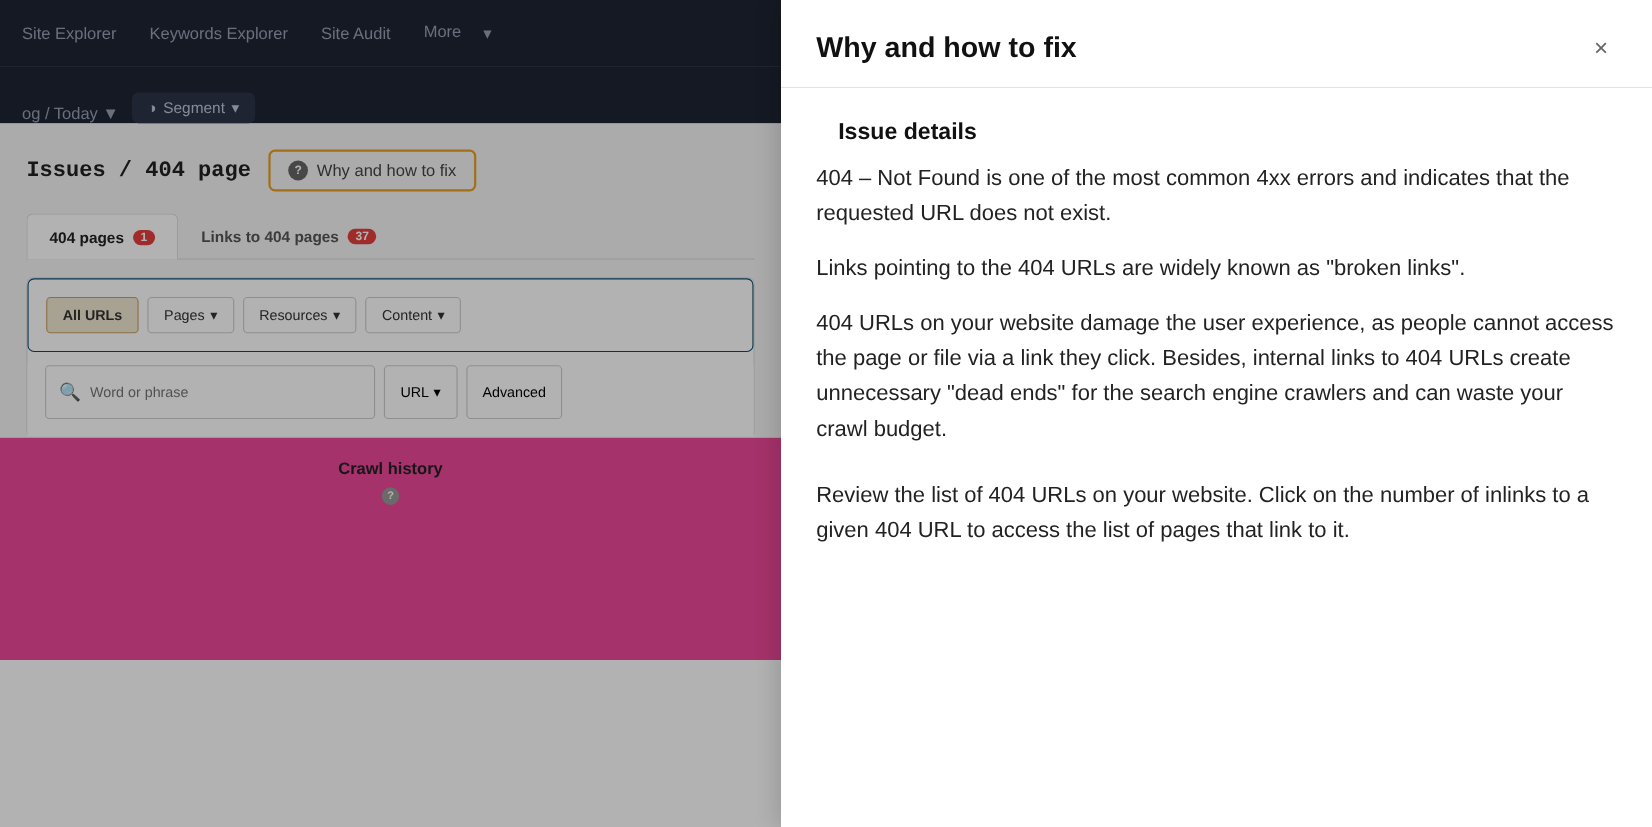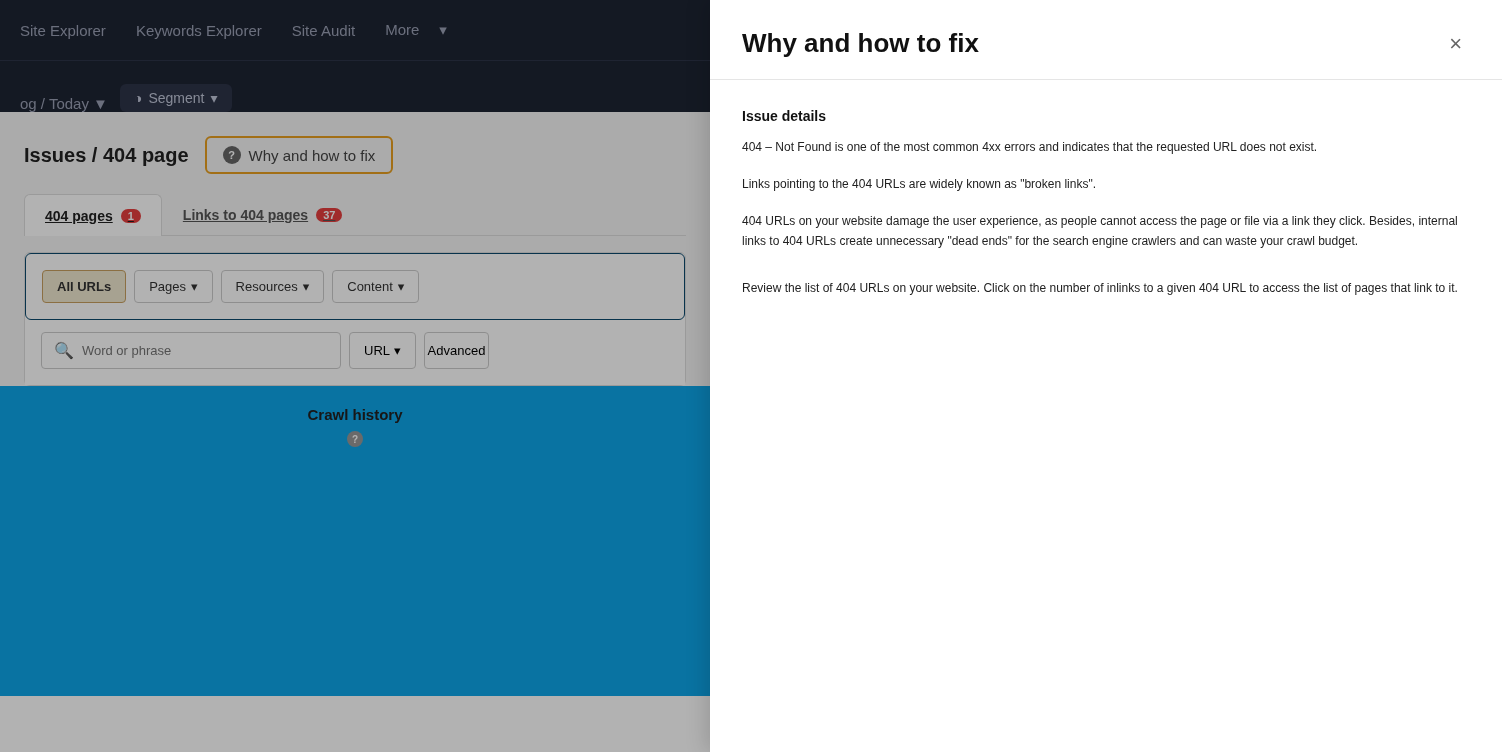--- a/index.html
+++ b/index.html
@@ -3,22 +3,22 @@
   <meta charset="utf-8">
   <style>
     * { box-sizing: border-box; margin: 0; padding: 0; }
     body { font-family: -apple-system, BlinkMacSystemFont, 'Segoe UI', Arial, sans-serif; width: 1502px; height: 752px; overflow: hidden; position: relative; }
 
     
     .app-bg {
       position: absolute;
       top: 0; left: 0;
       width: 710px;
-      height: 696px;
-      background: #0ea5e9;
+      height: 600px;
+      background: #ec4899;
       overflow: hidden;
     }
 
     
     .top-nav {
       background: #1e2433;
       height: 60px;
       display: flex;
       align-items: center;
       padding: 0 20px;
@@ -80,20 +80,21 @@
       display: flex;
       align-items: center;
       gap: 16px;
       margin-bottom: 20px;
     }
 
     .page-title {
       font-size: 20px;
       font-weight: 600;
       color: #222;
+      font-family: Liberation Mono, monospace;
     }
 
     .why-fix-btn {
       display: flex;
       align-items: center;
       gap: 8px;
       background: transparent;
       border: 2px solid #e8a020;
       border-radius: 6px;
       padding: 8px 16px;
@@ -130,21 +131,20 @@
       font-size: 14px;
       font-weight: 600;
       color: #555;
       cursor: pointer;
       border: 1px solid transparent;
       border-bottom: none;
       background: transparent;
       display: flex;
       align-items: center;
       gap: 8px;
-      text-decoration: underline;
     }
 
     .tab.active {
       background: #fff;
       border-color: #ddd;
       border-radius: 6px 6px 0 0;
       color: #222;
       margin-bottom: -1px;
     }
 
@@ -214,33 +214,33 @@
       outline: none;
       font-size: 13px;
       color: #aaa;
       width: 100%;
       background: transparent;
     }
 
     .url-btn {
       border: 1px solid #ccc;
       border-radius: 4px;
-      padding: 4px 14px;
+      padding: 16px 14px;
       font-size: 13px;
       background: #fff;
       cursor: pointer;
       display: flex;
       align-items: center;
       gap: 4px;
     }
 
     .advanced-btn {
       border: 1px solid #ccc;
       border-radius: 4px;
-      padding: 8px 3px;
+      padding: 8px 14px;
       font-size: 13px;
       background: #fff;
       cursor: pointer;
     }
 
     
     .crawl-history {
       padding: 20px 24px;
       display: flex;
       align-items: center;
@@ -315,28 +315,29 @@
       line-height: 1;
     }
 
     .panel-body {
       flex: 1;
       overflow-y: auto;
       padding: 28px 32px;
     }
 
     .panel-section-title {
-      font-size: 14px;
+      font-size: 21px;
       font-weight: 700;
       color: #111;
       margin-bottom: 14px;
+      margin-left: 20px;
     }
 
     .panel-text {
-      font-size: 12px;
+      font-size: 20px;
       line-height: 1.6;
       color: #222;
       margin-bottom: 18px;
     }
 
     .panel-section {
       margin-bottom: 28px;
     }
   </style>
 </head>

